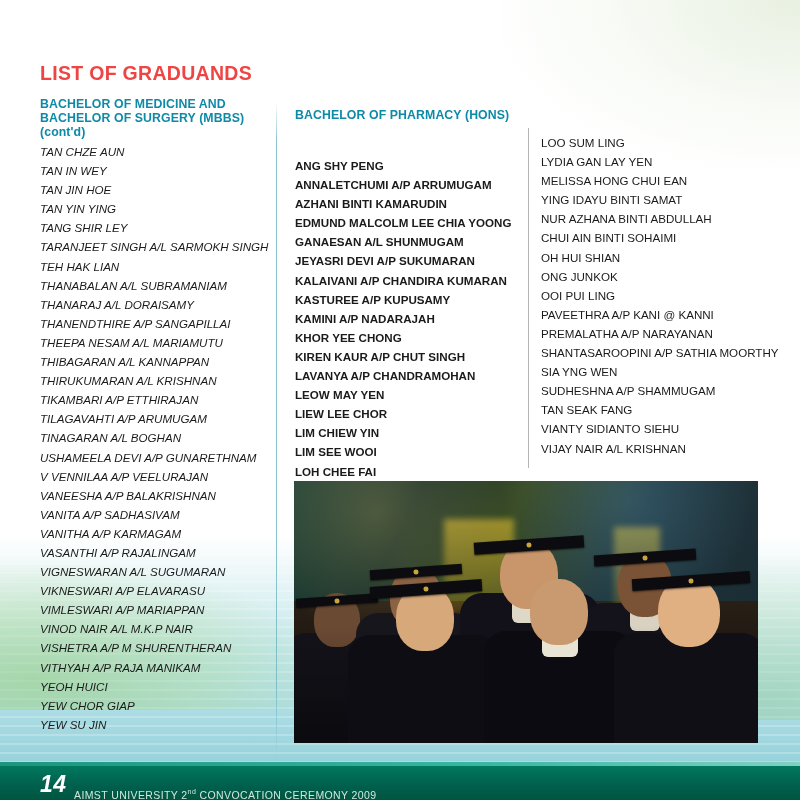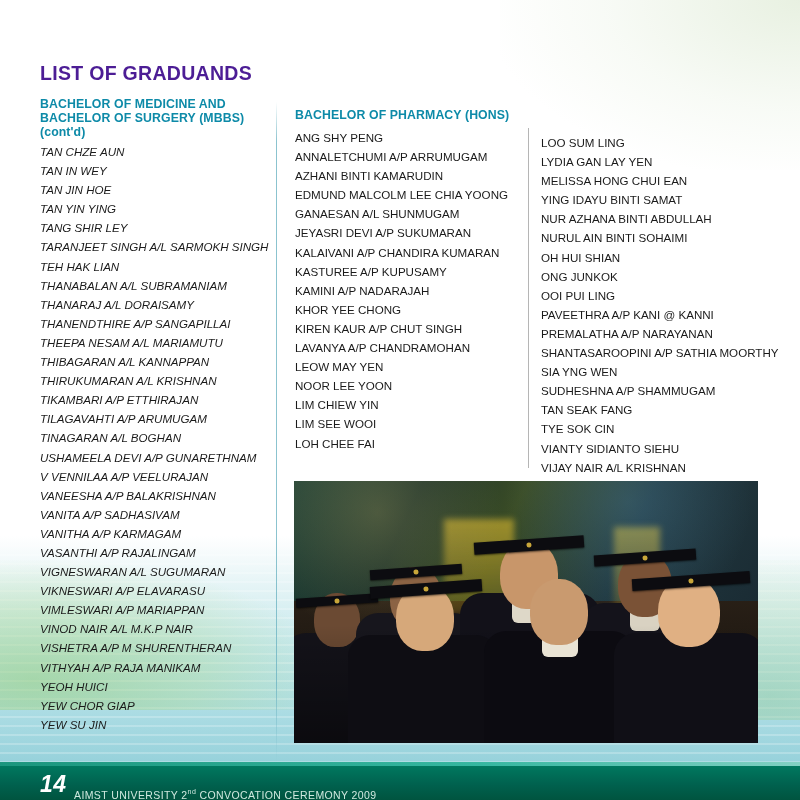--- a/index.html
+++ b/index.html
@@ -122,21 +122,21 @@
   }
   .footer-text sup { font-size: 7px; vertical-align: super; }
 
   
   .title {
     position: absolute;
     left: 40px;
     top: 62px;
     font-size: 19.5px;
     font-weight: bold;
-    color: #4c1d95;
+    color: #ef4444;
     letter-spacing: 0.3px;
   }
 
   
   .col-head {
     color: #0d8aa8;
     font-weight: bold;
     font-size: 12.3px;
     line-height: 14px;
     letter-spacing: 0.1px;
@@ -160,21 +160,21 @@
     width: 235px;
   }
   .col1 .name-list { margin-top: 3px; font-style: italic; }
 
   .col2 {
     position: absolute;
     left: 295px;
     top: 108px;
     width: 235px;
   }
-  .col2 .name-list { margin-top: 6px; }
+  .col2 .name-list { margin-top: 34px; font-weight: bold; }
 
   .col3 {
     position: absolute;
     left: 541px;
     top: 133px;
     width: 245px;
   }
 
   
   .rule-v1 {
@@ -346,45 +346,44 @@
       <li>EDMUND MALCOLM LEE CHIA YOONG</li>
       <li>GANAESAN A/L SHUNMUGAM</li>
       <li>JEYASRI DEVI A/P SUKUMARAN</li>
       <li>KALAIVANI A/P CHANDIRA KUMARAN</li>
       <li>KASTUREE A/P KUPUSAMY</li>
       <li>KAMINI A/P NADARAJAH</li>
       <li>KHOR YEE CHONG</li>
       <li>KIREN KAUR A/P CHUT SINGH</li>
       <li>LAVANYA A/P CHANDRAMOHAN</li>
       <li>LEOW MAY YEN</li>
-      <li>NOOR LEE YOON</li>
+      <li>LIEW LEE CHOR</li>
       <li>LIM  CHIEW YIN</li>
       <li>LIM SEE WOOI</li>
       <li>LOH CHEE FAI</li>
     </ul>
   </div>
 
   <div class="col3">
     <ul class="name-list">
       <li>LOO SUM LING</li>
       <li>LYDIA GAN LAY YEN</li>
       <li>MELISSA HONG CHUI EAN</li>
       <li>YING IDAYU BINTI SAMAT</li>
       <li>NUR AZHANA BINTI ABDULLAH</li>
-      <li>NURUL AIN BINTI SOHAIMI</li>
+      <li>CHUI AIN BINTI SOHAIMI</li>
       <li>OH HUI SHIAN</li>
       <li>ONG JUNKOK</li>
       <li>OOI PUI LING</li>
       <li>PAVEETHRA A/P KANI @ KANNI</li>
       <li>PREMALATHA A/P NARAYANAN</li>
       <li>SHANTASAROOPINI A/P SATHIA MOORTHY</li>
       <li>SIA YNG WEN</li>
       <li>SUDHESHNA A/P SHAMMUGAM</li>
       <li>TAN SEAK FANG</li>
-      <li>TYE SOK CIN</li>
       <li>VIANTY SIDIANTO SIEHU</li>
       <li>VIJAY NAIR A/L KRISHNAN</li>
     </ul>
   </div>
 
   <div class="photo">
     <div class="sky"></div>
     <div class="backdrop"></div>
     <div class="yellowpanel"></div>
     <div class="yellowpanel2"></div>

